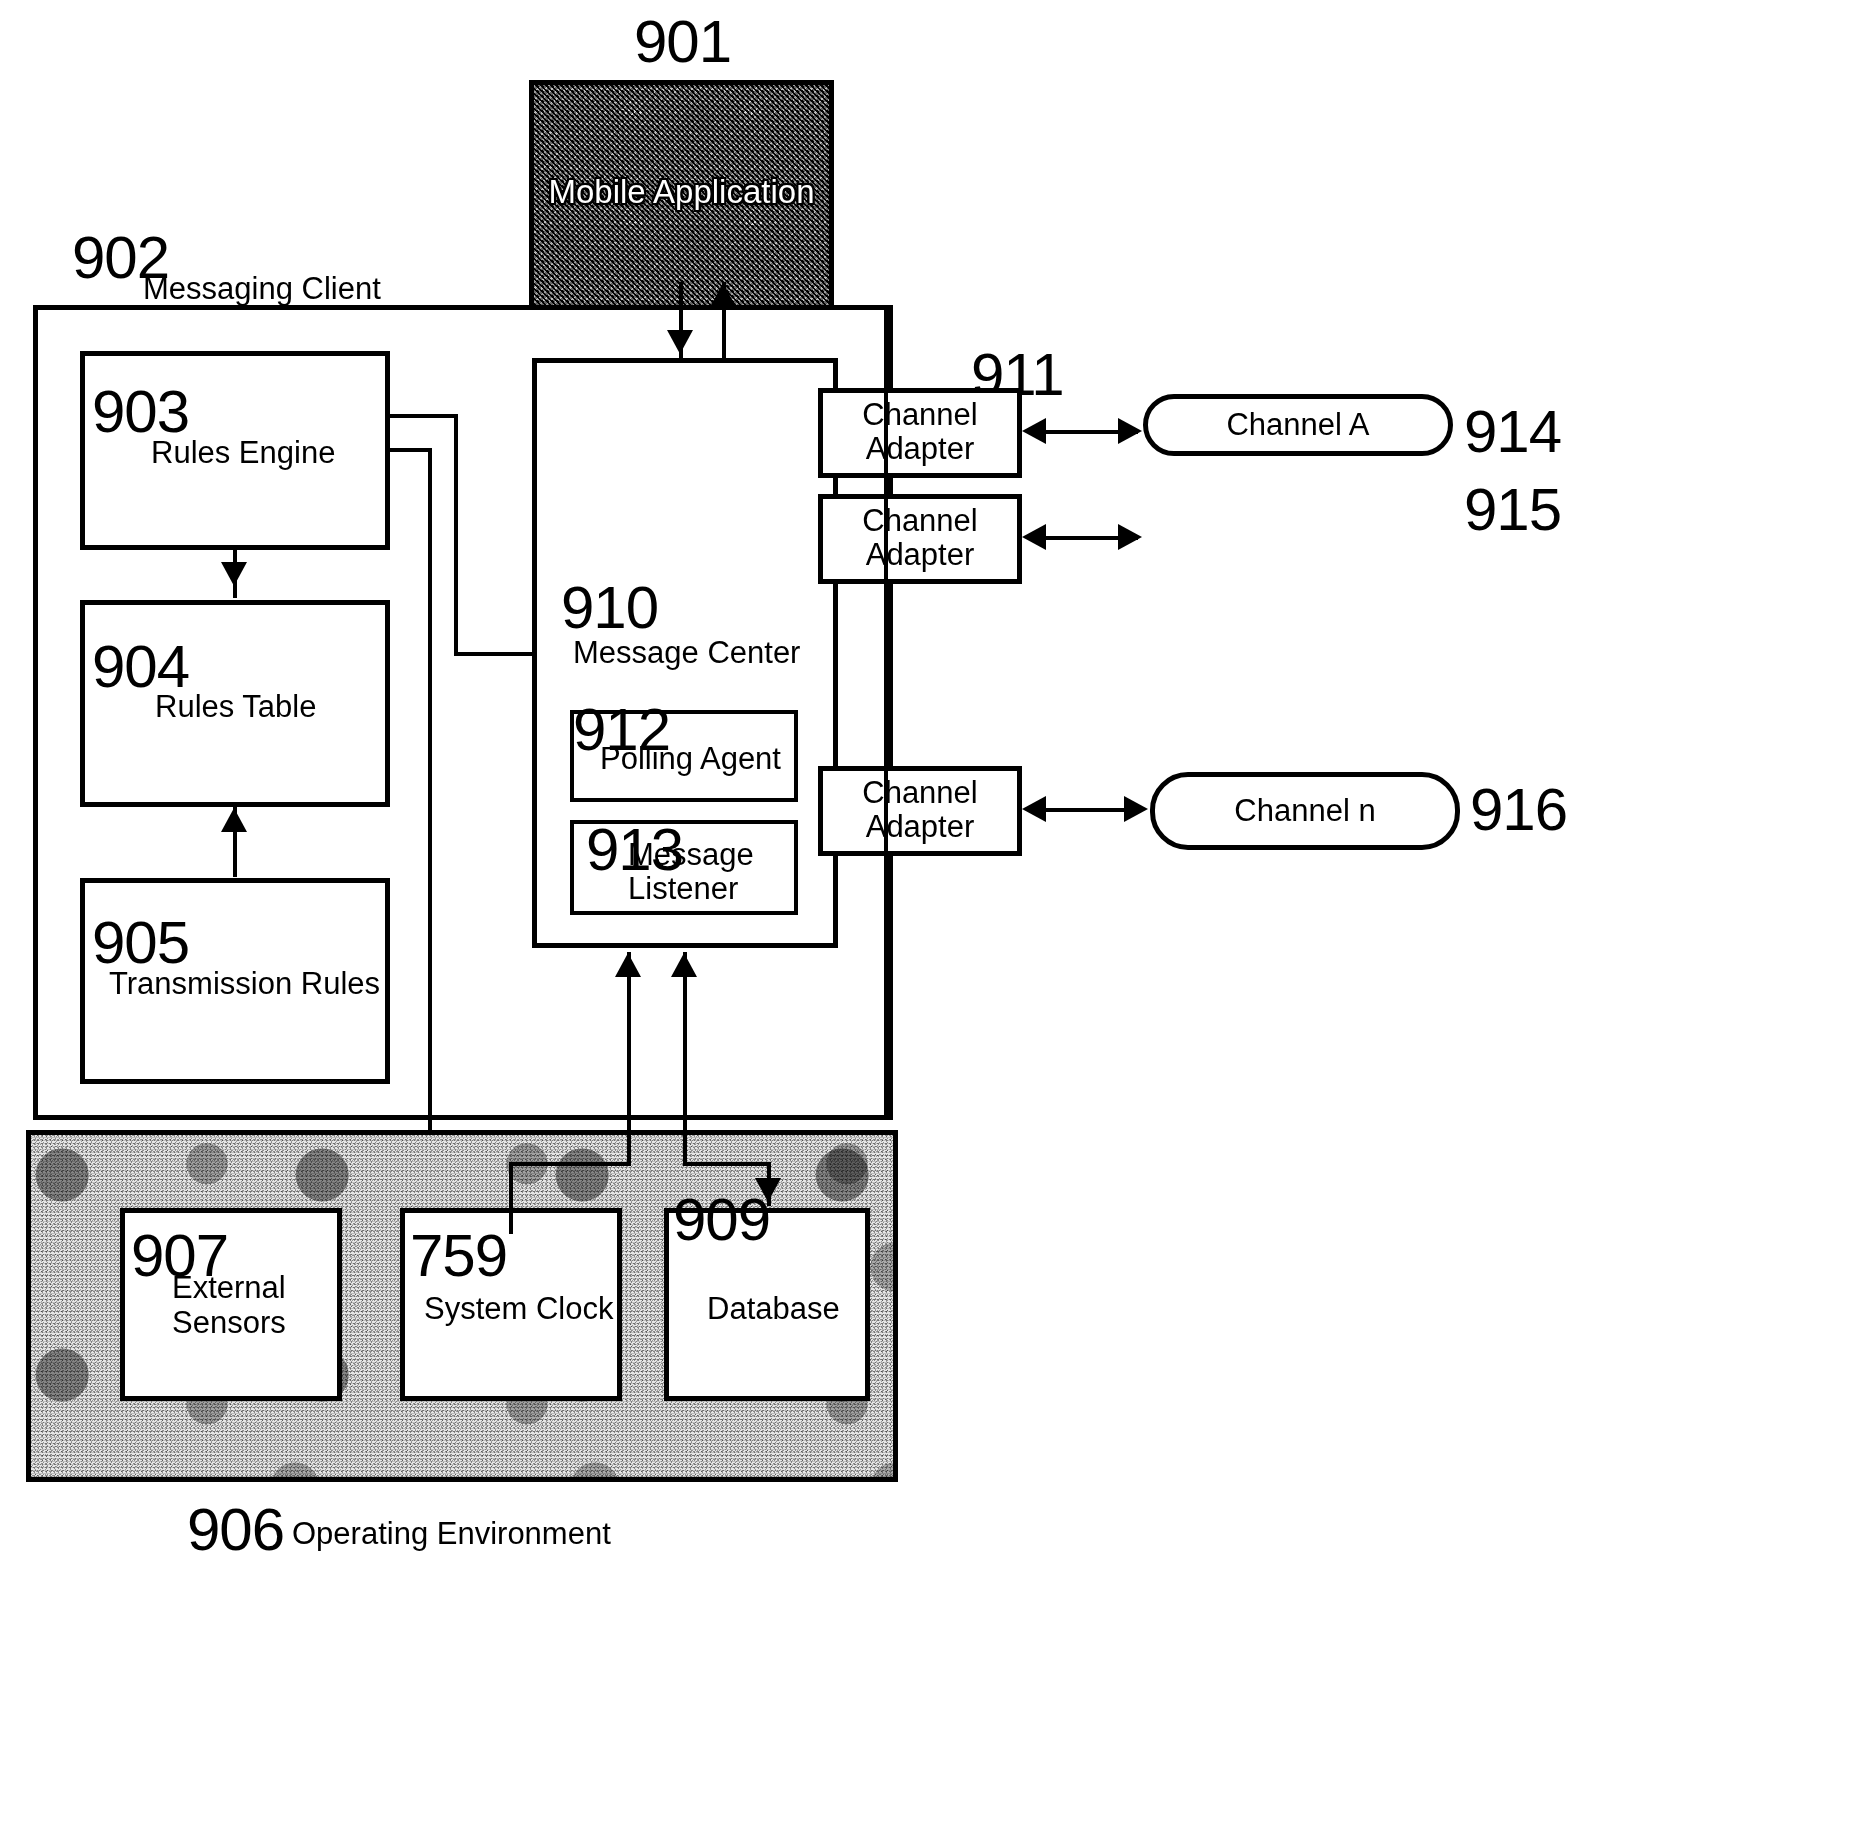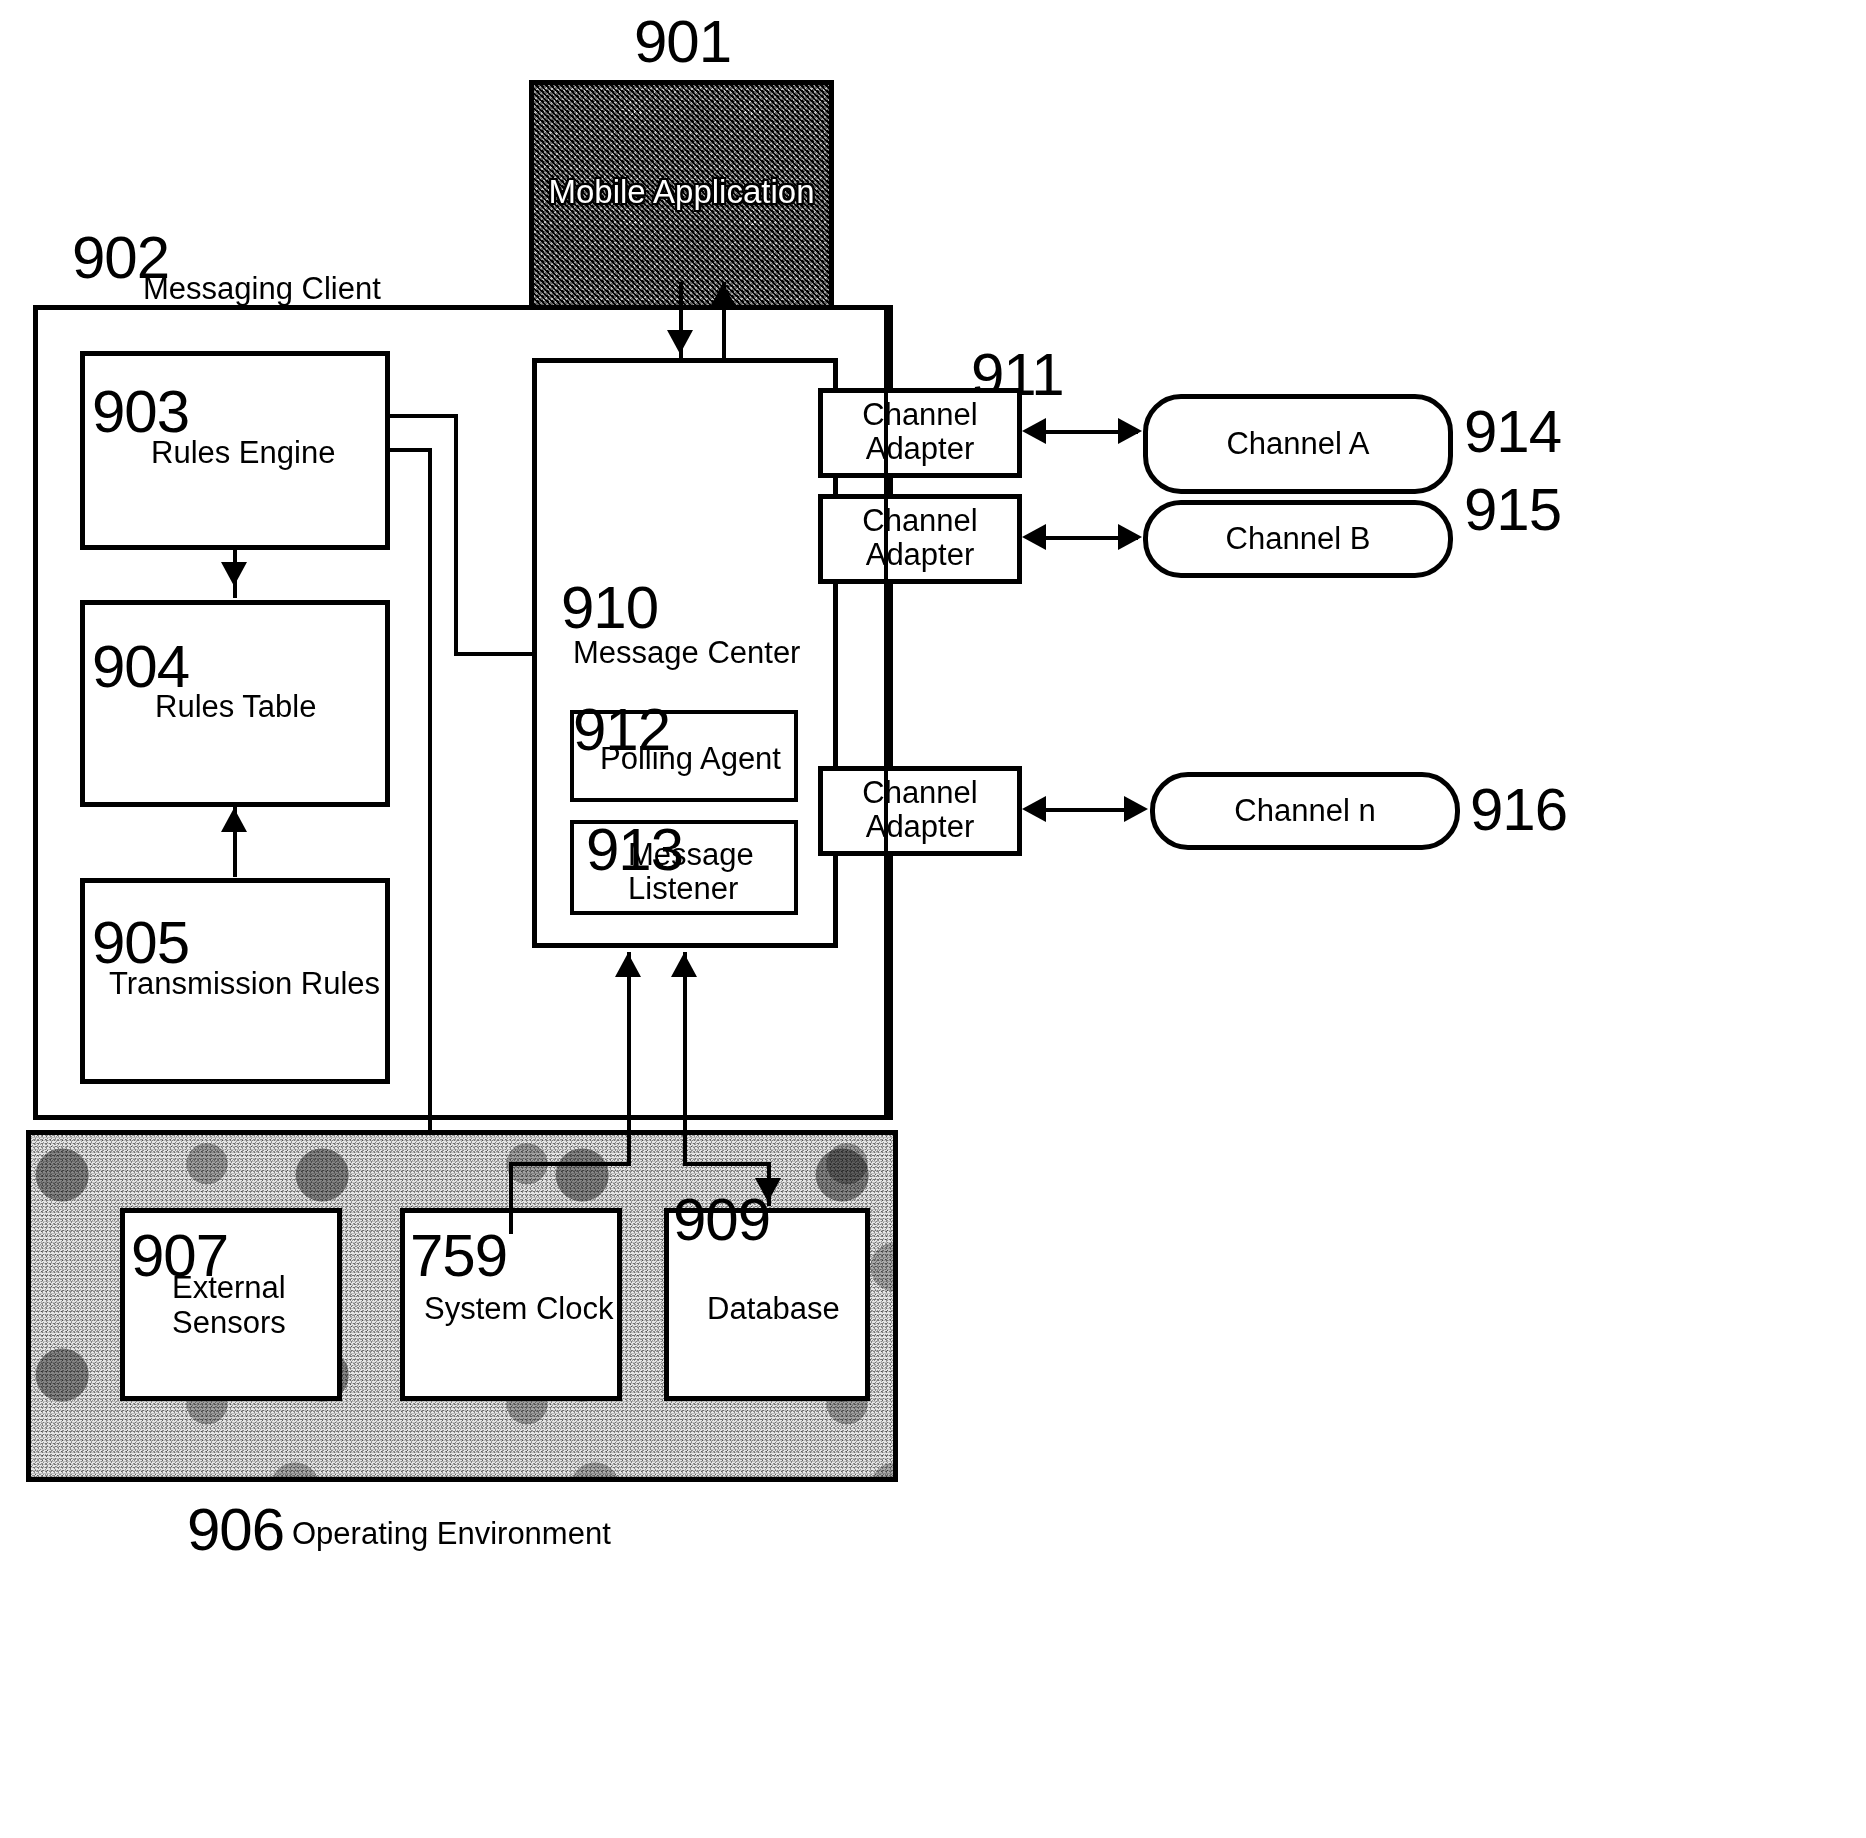--- a/index.html
+++ b/index.html
@@ -126,31 +126,28 @@
   <div class="box" style="left:818px;top:494px;width:204px;height:90px;"></div>
   <div class="lbl c" style="left:818px;top:504px;width:204px;">Channel</div>
   <div class="lbl c" style="left:818px;top:538px;width:204px;">Adapter</div>
 
   <div class="box" style="left:818px;top:766px;width:204px;height:90px;"></div>
   <div class="lbl c" style="left:818px;top:776px;width:204px;">Channel</div>
   <div class="lbl c" style="left:818px;top:810px;width:204px;">Adapter</div>
 
   <div class="ln vln" style="left:884px;top:305px;height:815px;"></div>
 
-  <div class="pill" style="left:1143px;top:394px;width:310px;height:100px;">
+  <div class="pill" style="left:1143px;top:394px;width:310px;height:62px;">
     <span class="lbl" style="position:static;">Channel A</span>
   </div>
   <div class="num" style="left:1464px;top:402px;">914</div>
   <div class="ln hln" style="left:1030px;top:430px;width:108px;"></div>
   <div class="ah ah-left" style="left:1022px;top:418px;"></div>
   <div class="ah ah-right" style="left:1118px;top:418px;"></div>
 
-  <div class="pill" style="left:1143px;top:500px;width:310px;height:78px;">
-    <span class="lbl" style="position:static;">Channel B</span>
-  </div>
   <div class="num" style="left:1464px;top:480px;">915</div>
   <div class="ln hln" style="left:1030px;top:536px;width:108px;"></div>
   <div class="ah ah-left" style="left:1022px;top:524px;"></div>
   <div class="ah ah-right" style="left:1118px;top:524px;"></div>
 
   <div class="pill" style="left:1150px;top:772px;width:310px;height:78px;">
     <span class="lbl" style="position:static;">Channel  n</span>
   </div>
   <div class="num" style="left:1470px;top:780px;">916</div>
   <div class="ln hln" style="left:1030px;top:808px;width:112px;"></div>

